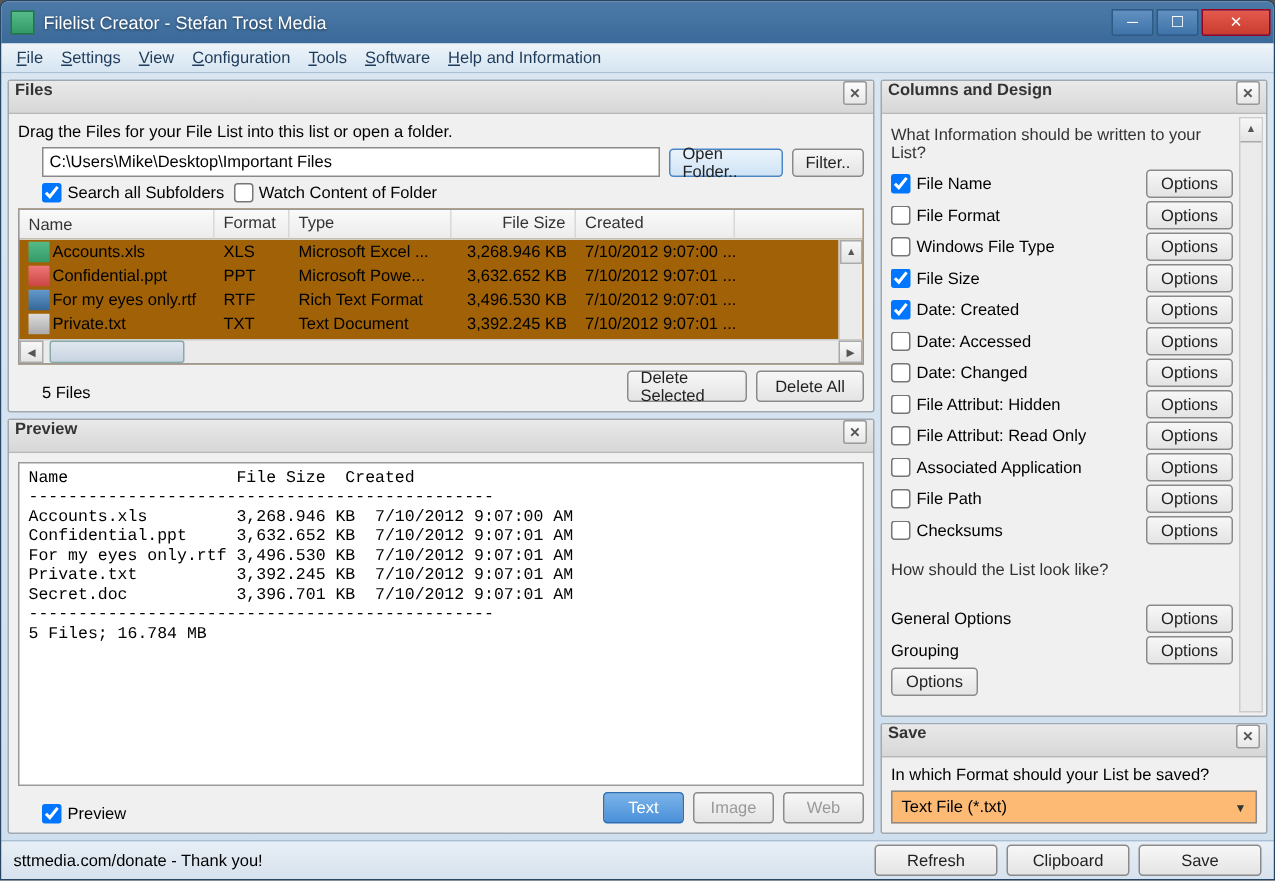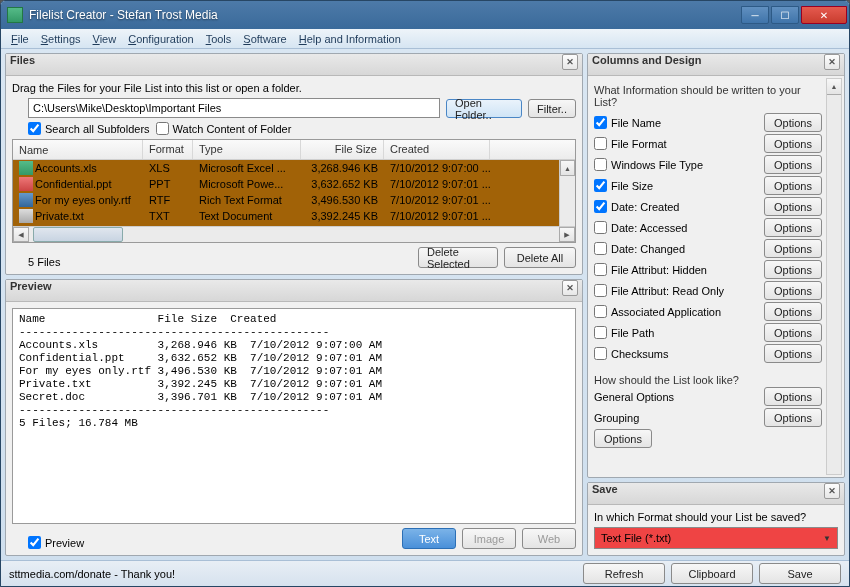--- a/index.html
+++ b/index.html
@@ -61,21 +61,21 @@
 .hscroll .arr { width: 16px; background: linear-gradient(#f7f7f7,#e4e4e4); border: 1px solid #aaa; display: flex; align-items: center; justify-content: center; font-size: 7px; color: #555; }
 .hscroll .thumb { width: 90px; background: linear-gradient(#e0e6ee,#c8d4e2); border: 1px solid #8aa; margin-left: 4px; border-radius: 2px; }
 
 .preview-box { flex: 1; border: 1px solid #9a9a9a; background: #fff; padding: 4px 6px; font-family: "Courier New", monospace; font-size: 11px; white-space: pre; overflow: hidden; position: relative; line-height: 13px; }
 
 .opt-row { display: flex; align-items: center; height: 21px; gap: 4px; }
 .opt-row .lbl { flex: 1; }
 .opt-row .btn { width: 58px; padding: 0; justify-content: center; }
 .section-q { color: #333; margin-top: 2px; }
 
-.save-select { height: 22px; border: 1px solid #8a8a8a; background: #ef4444; display: flex; align-items: center; padding: 0 6px; justify-content: center; }
+.save-select { height: 22px; border: 1px solid #8a8a8a; background: #fdba74; display: flex; align-items: center; padding: 0 6px; justify-content: center; }
 .save-select .caret { margin-left: auto; font-size: 8px; color: #333; }
 
 .statusbar { height: 26px; background: linear-gradient(#e8eef5,#d6e2ee); border-top: 1px solid #a9bfd6; display: flex; align-items: center; padding: 0 8px; gap: 6px; }
 .statusbar .sp { flex: 1; }
 .statusbar .btn { width: 82px; justify-content: center; }
 
 .rv-scroll { position: absolute; right: 2px; top: 24px; bottom: 2px; width: 16px; background: #ebebeb; border: 1px solid #ccc; }
 .rv-scroll .arr { height: 16px; background: linear-gradient(#f7f7f7,#e4e4e4); border-bottom: 1px solid #aaa; display: flex; align-items: center; justify-content: center; font-size: 7px; color: #555; }
 </style>
 </head>
@@ -336,21 +336,21 @@
               </div>
               <div class="opt-row">
                 <label class="chk">
                   <input type="checkbox" style="">
                   <span class="lbl">Checksums</span>
                 </label>
                 <span style="flex:1"></span>
                 <div class="btn sm">Options</div>
               </div>
             </div>
-          <div class="section-q" style="margin-top:10px;margin-bottom:0">How should the List look like?</div>
+          <div class="section-q" style="margin-top:10px;margin-bottom:16px">How should the List look like?</div>
           <div id="look-list">
               <div class="opt-row">
                 <span class="lbl">General Options</span>
                 <div class="btn sm">Options</div>
               </div>
               <div class="opt-row">
                 <span class="lbl">Grouping</span>
                 <div class="btn sm">Options</div>
               </div>
               <div class="opt-row">

